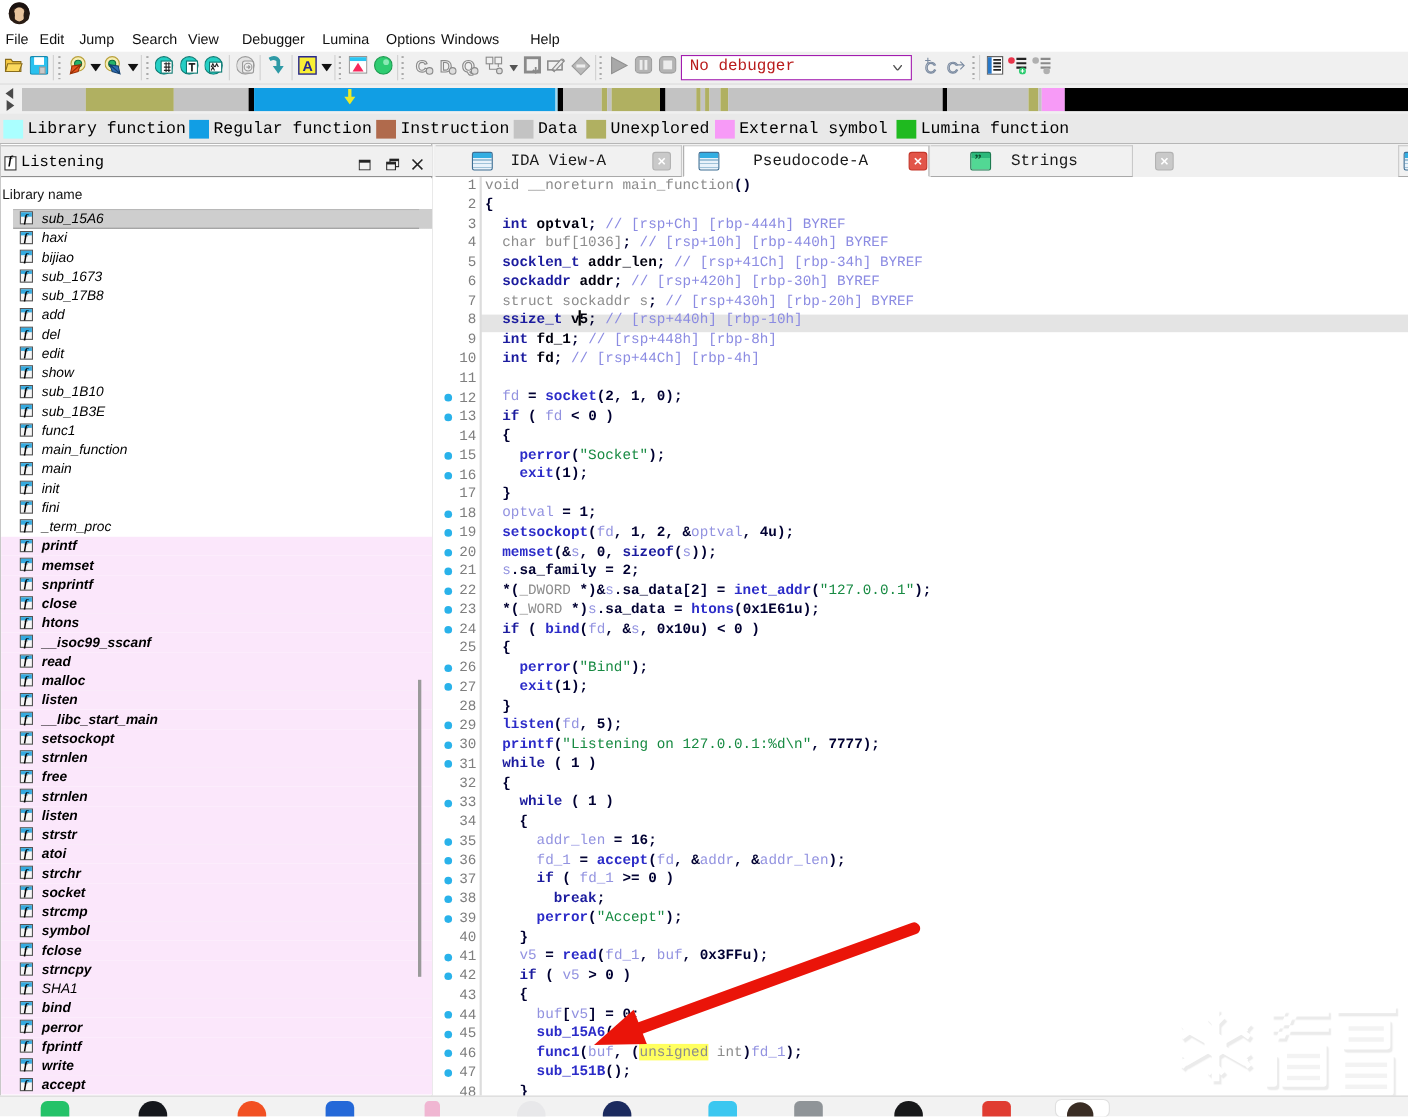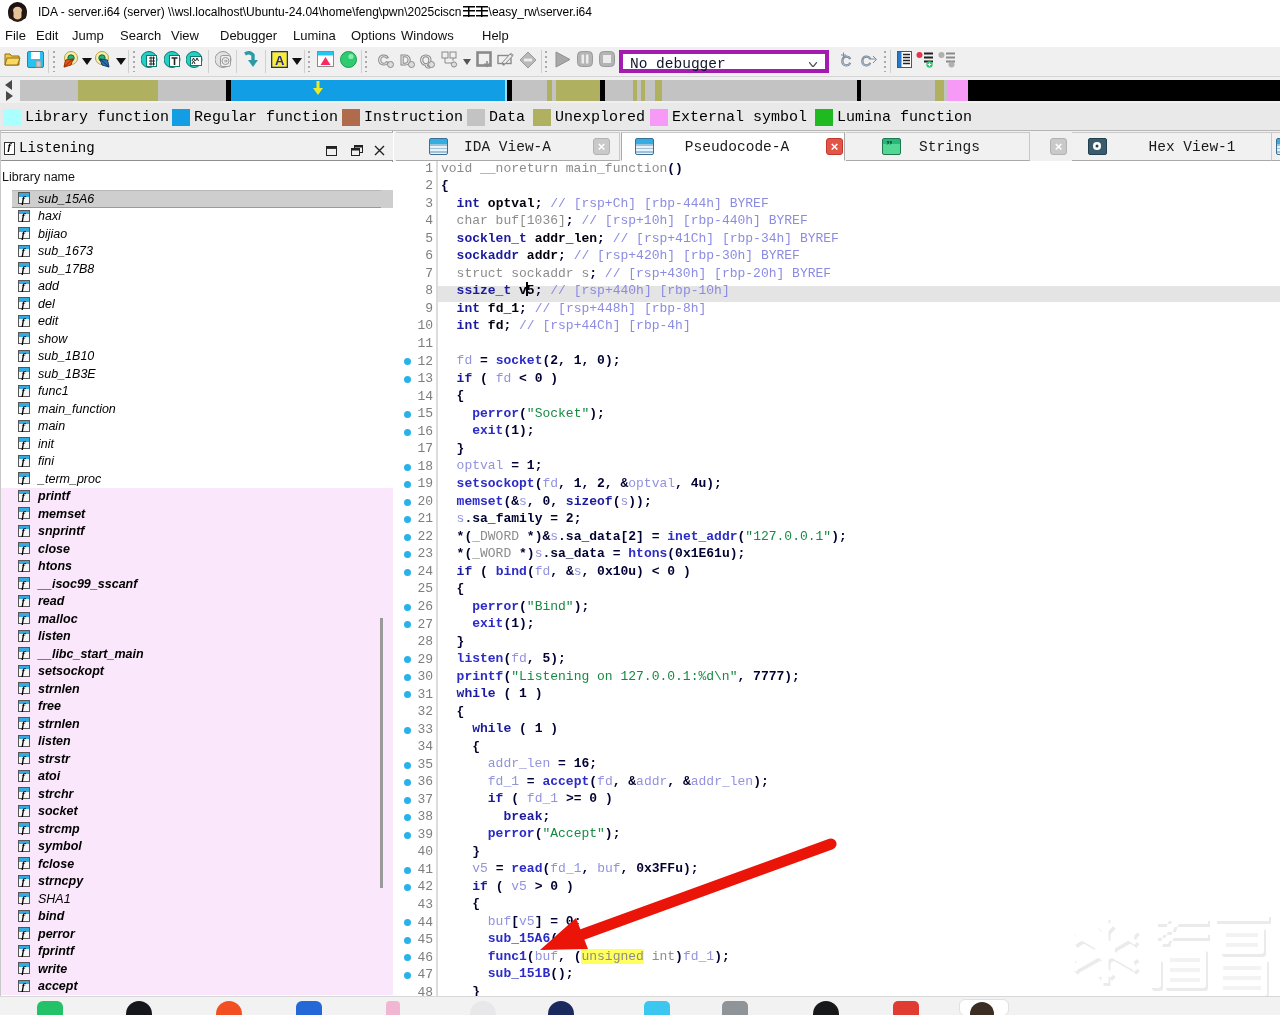--- a/index.html
+++ b/index.html
@@ -19,21 +19,21 @@
 .menubar span { position:absolute; top:5px; font-size:13px; color:#101010; }
 
 
 .toolbar { position:absolute; left:0; top:47px; width:1280px; height:30px; background:#f0f0f0;
   border-bottom:1px solid #d5d5d5; }
 .toolbar svg, .toolbar .tbi { position:absolute; top:4px; }
 .tsep { position:absolute; top:3px; width:1px; height:23px; background:#d0d0d0; }
 .tdot { position:absolute; top:4px; width:2px; height:21px;
   background:repeating-linear-gradient(#aaa 0 2px, transparent 2px 5px); }
 .combo { position:absolute; left:619px; top:3px; width:210px; height:23px; background:#fff;
-  border:4px solid #a21caf; font:14.5px "Liberation Mono",monospace; color:#0f172a; padding:2px 0 0 7px; }
+  border:1px solid #a21caf; font:14.5px "Liberation Mono",monospace; color:#b91c1c; padding:2px 0 0 7px; }
 .combo .ar { position:absolute; right:8px; top:8px; width:8px; height:5px; }
 
 
 .navrow { position:absolute; left:0; top:77px; width:1280px; height:26px; background:#f0f0f0; }
 .navarrows { position:absolute; left:0; top:0; width:20px; height:26px; }
 .navarrows .tl { position:absolute; left:5px; top:3px; width:0; height:0;
   border:5px solid transparent; border-right:7px solid #4a4a4a; border-left:none; }
 .navarrows .tr { position:absolute; left:6px; top:14px; width:0; height:0;
   border:5px solid transparent; border-left:7px solid #4a4a4a; border-right:none; }
 .navband { position:absolute; left:0; top:3px; width:1280px; height:21px; }
@@ -140,21 +140,20 @@
 </style></head>
 <body>
 <div class="titlebar">
  <svg class="adaicon" width="23" height="23" viewBox="0 0 23 23">
    <ellipse cx="11.5" cy="12" rx="9.5" ry="10" fill="#2a1c14"></ellipse>
    <ellipse cx="11.5" cy="13" rx="5.2" ry="6.5" fill="#e7c39c"></ellipse>
    <path d="M2 14 Q2 3 11.5 2.5 Q21 3 21 14 Q18 6 11.5 6.5 Q5 6 2 14Z" fill="#1a1210"></path>
    <ellipse cx="5" cy="14" rx="2.6" ry="5" fill="#231812"></ellipse>
    <ellipse cx="18" cy="14" rx="2.6" ry="5" fill="#231812"></ellipse>
  </svg>
- <span class="ttext">IDA - server.i64 (server) \\wsl.localhost\Ubuntu-24.04\home\feng\pwn\2025ciscn<span class="hanzi h1"></span><span class="hanzi h2"></span>\easy_rw\server.i64</span>
 </div>
 <div class="menubar">
     <span style="left:5px">File</span>
     <span style="left:36px">Edit</span>
     <span style="left:72px">Jump</span>
     <span style="left:120px">Search</span>
     <span style="left:171px">View</span>
     <span style="left:220px">Debugger</span>
     <span style="left:293px">Lumina</span>
     <span style="left:351px">Options</span>
@@ -683,24 +682,20 @@
       </div>
     <div class="tab t2 active">
         <span class="tico view"></span>
         <span class="ttx">Pseudocode-A</span>
         <span class="tx red">×</span>
       </div>
     <div class="tab t3">
         <span class="tico str"></span>
         <span class="ttx">Strings</span>
         <span class="tx gray">×</span>
-      </div>
-    <div class="tab t4">
-        <span class="tico hex"></span>
-        <span class="ttx">Hex View-1</span>
       </div>
     <div class="tab t5">
         <span class="tico view"></span>
       </div>
   </div>
   <div class="codewrap">
     <div class="hline8"></div>
     <pre class="lnums">1
 2
 3

